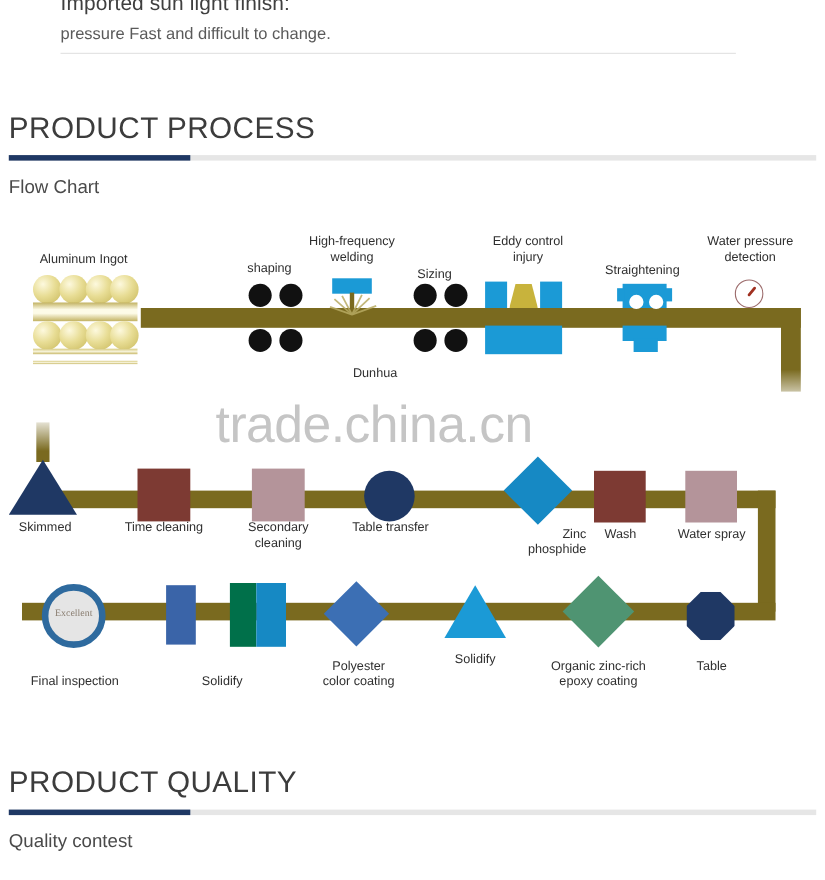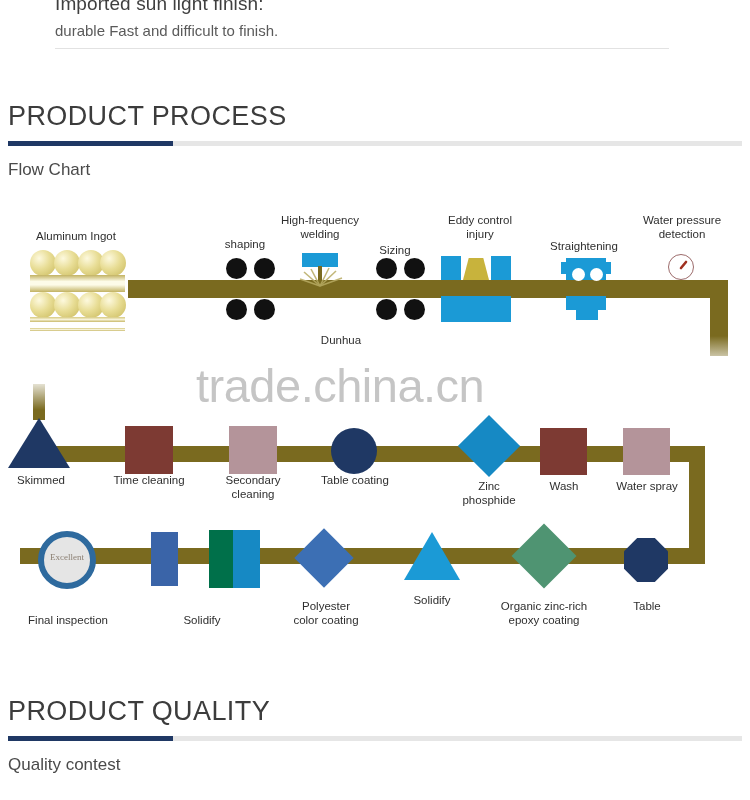--- a/index.html
+++ b/index.html
@@ -95,21 +95,21 @@
     background: linear-gradient(to top, rgba(255,255,255,0), #ffffff 90%);
   }
 </style>
 </head>
 <body>
 
 <div id="page">
 
   <div class="top-block">
     <div class="top-title">Imported sun light finish:</div>
-    <div class="top-sub">durable Fast and difficult to finish.</div>
+    <div class="top-sub">pressure Fast and difficult to change.</div>
   </div>
   <div class="top-rule"></div>
 
   <div class="section" style="top:100px;">
     <div class="section-title">PRODUCT PROCESS</div>
     <div class="section-bar-wrap">
       <div class="section-bar-accent" style="background:#1f3864"></div>
     </div>
     <div class="section-sub">Flow Chart</div>
   </div>
@@ -211,24 +211,24 @@
     <div class="lbl" style="left:-4px; top:278px; width:90px;">Skimmed</div>
 
     <div class="sq" style="left:125px; top:230px; width:48px; height:48px; background:#7d3a33;"></div>
     <div class="lbl" style="left:92px; top:278px; width:114px;">Time cleaning</div>
 
     <div class="sq" style="left:229px; top:230px; width:48px; height:48px; background:#b4949a;"></div>
     <div class="lbl" style="left:205px; top:278px; width:96px;">Secondary
 cleaning</div>
 
     <div class="circ" style="left:331px; top:232px; width:46px; height:46px; background:#1f3864;"></div>
-    <div class="lbl" style="left:300px; top:278px; width:110px;">Table coating</div>
+    <div class="lbl" style="left:300px; top:278px; width:110px;">Table transfer</div>
 
     <div class="dia" style="left:467px; top:228px; width:44px; height:44px; background:#1689c4;"></div>
-    <div class="lbl" style="left:445px; top:284px; width:88px;">Zinc
+    <div class="lbl" style="left:445px; top:284px; width:88px;text-align:right;">Zinc
 phosphide</div>
 
     <div class="sq" style="left:540px; top:232px; width:47px; height:47px; background:#7d3a33;"></div>
     <div class="lbl" style="left:522px; top:284px; width:84px;">Wash</div>
 
     <div class="sq" style="left:623px; top:232px; width:47px; height:47px; background:#b4949a;"></div>
     <div class="lbl" style="left:601px; top:284px; width:92px;">Water spray</div>
 
     <div class="circ" style="left:38px; top:335px; width:58px; height:58px;
          border:6px solid #2e6a9e; background:#e5e5e5;">

